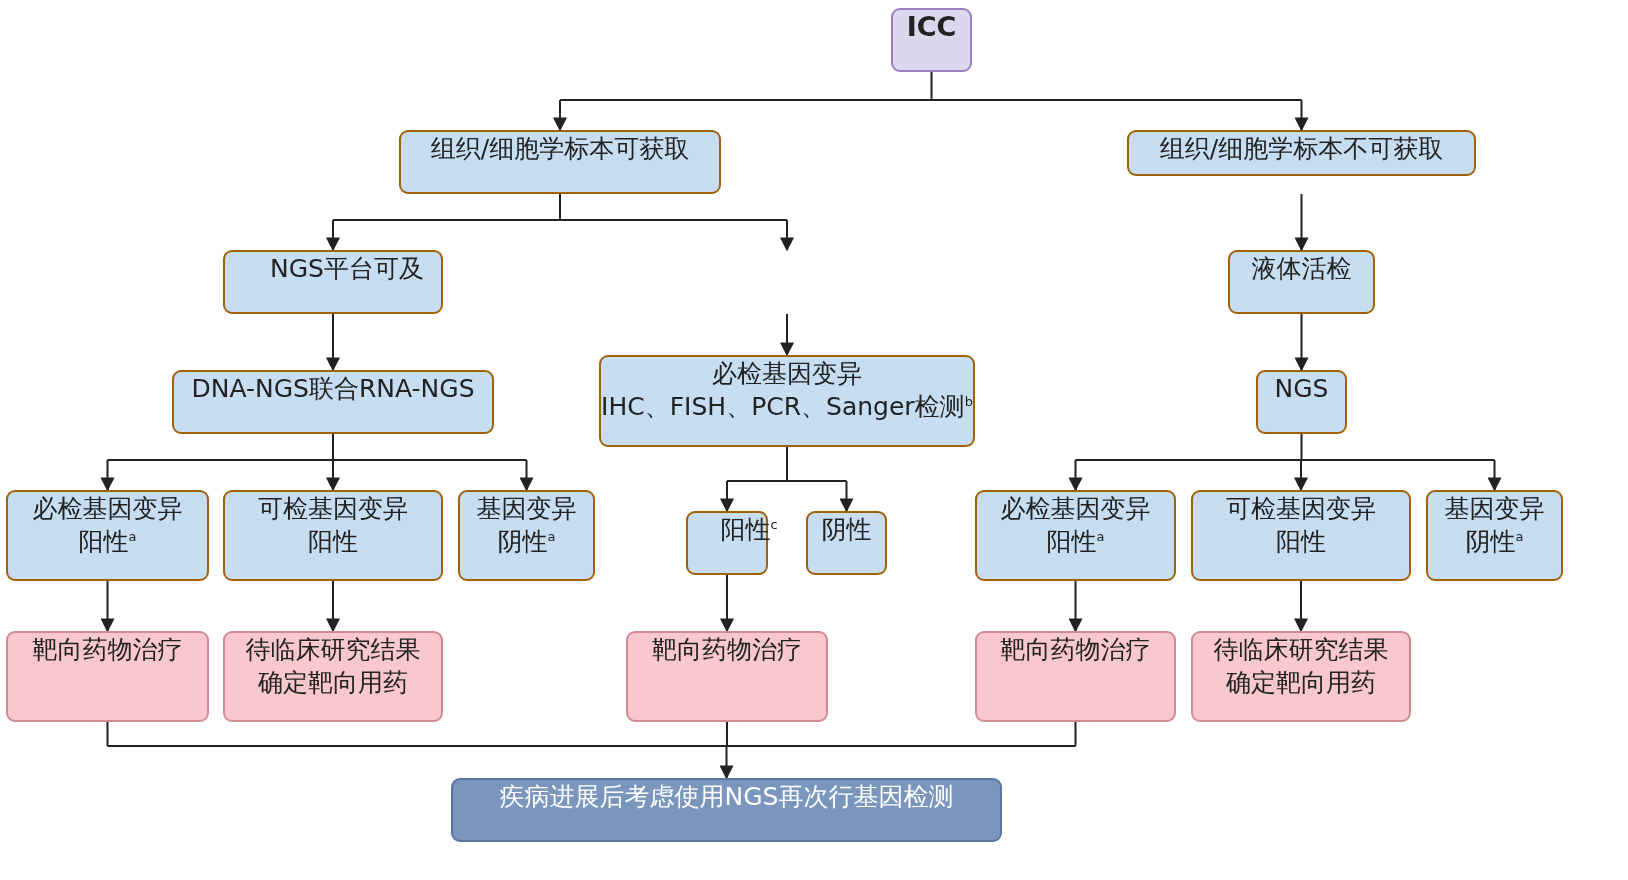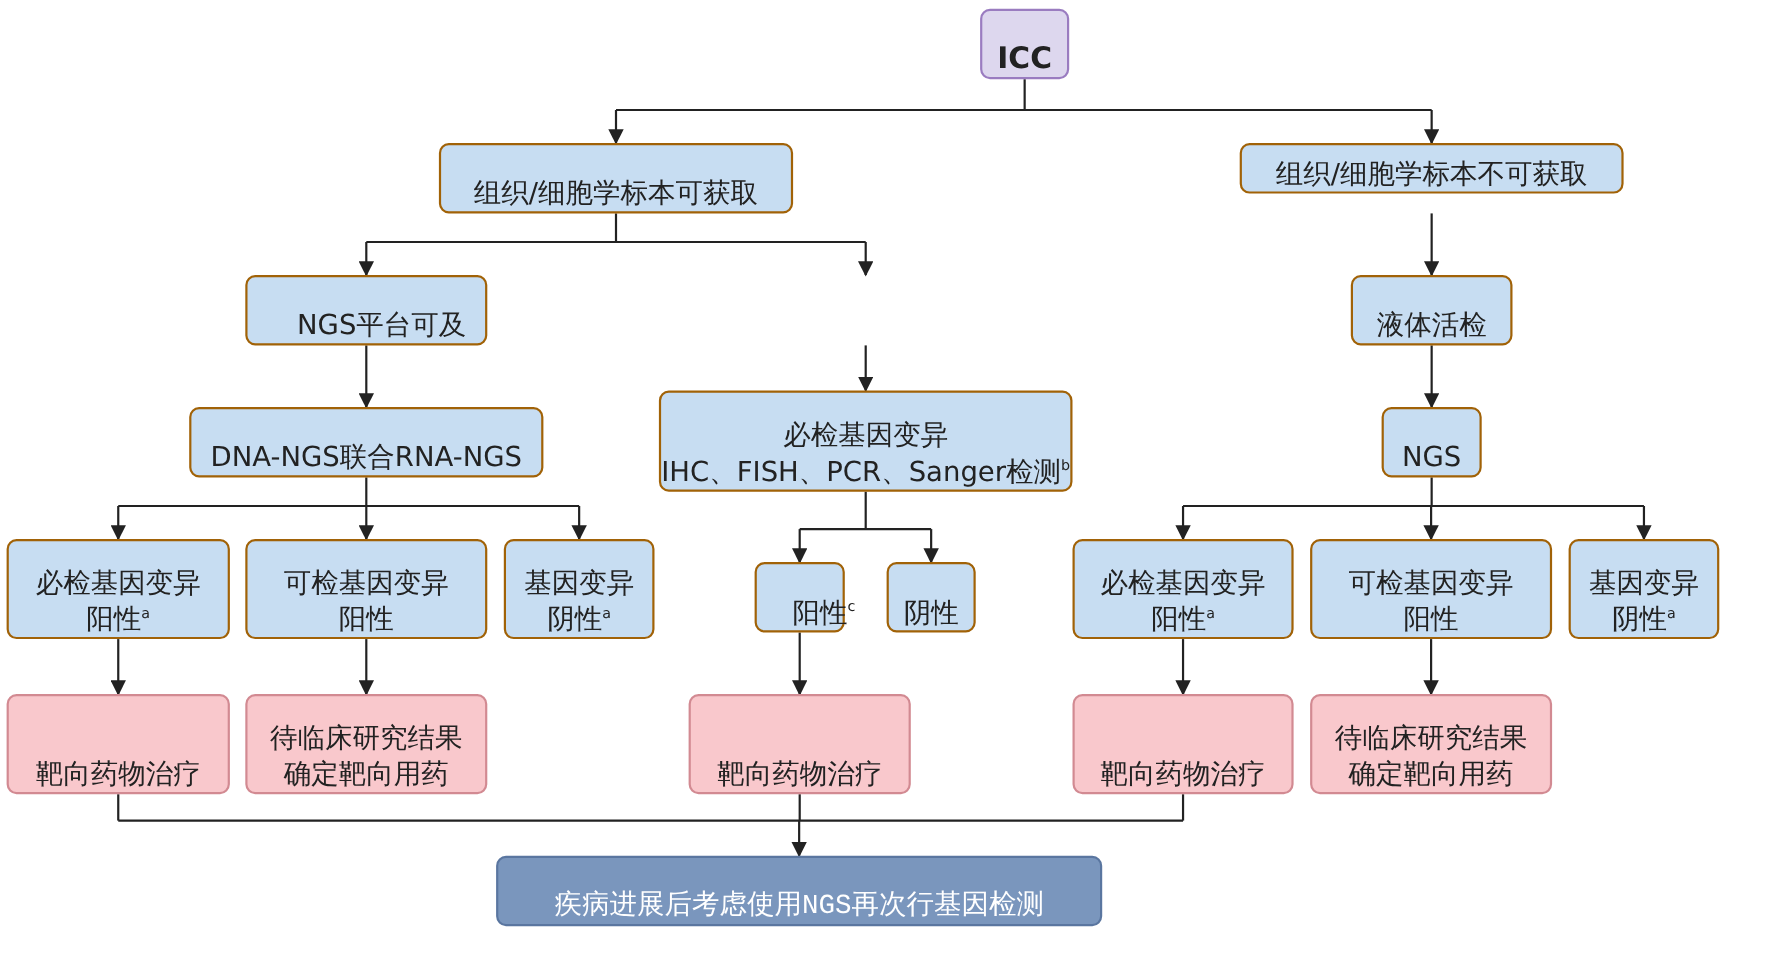--- a/index.html
+++ b/index.html
@@ -1,26 +1,26 @@
 <!DOCTYPE html>
 <html><head>
 <meta charset="utf-8">
 <style>
   html, body { margin: 0; padding: 0; background: #ffffff; }
   body { width: 1628px; height: 880px; position: relative; overflow: hidden;
          font-family: "DejaVu Sans", "Liberation Sans", sans-serif; }
   #canvas { position: absolute; left: 0; top: 0; width: 1628px; height: 880px; }
   svg#edges { position: absolute; left: 0; top: 0; width: 1628px; height: 880px; }
   .node { position: absolute; box-sizing: border-box; border-radius: 9px;
-          display: flex; flex-direction: column; align-items: center; justify-content: flex-end;
+          display: flex; flex-direction: column; align-items: center; justify-content: flex-start;
           text-align: center; color: #222; font-size: 25px; line-height: 33px; }
   .blue { background: #c7ddf2; border: 2px solid #a16207; }
   .pink { background: #f9c8cc; border: 2px solid #d28a92; }
   .purple { background: #ddd7ee; border: 2px solid #9a7cc0; font-weight: bold; font-size: 27px; }
-  .dark { background: #7a96bd; border: 2px solid #5a76a0; color: #ffffff; font-family: Liberation Mono, monospace; }
+  .dark { background: #7a96bd; border: 2px solid #5a76a0; color: #ffffff; }
   .node sup { font-size: 13px; vertical-align: super; line-height: 0; }
   .line { display: block; white-space: nowrap; }
 </style>
 </head>
 <body>
 
 <div id="canvas">
   <svg id="edges" xmlns="http://www.w3.org/2000/svg">
     <defs>
       <marker id="arrow" viewBox="0 0 10 10" refX="9" refY="5" markerWidth="7" markerHeight="7" orient="auto">

